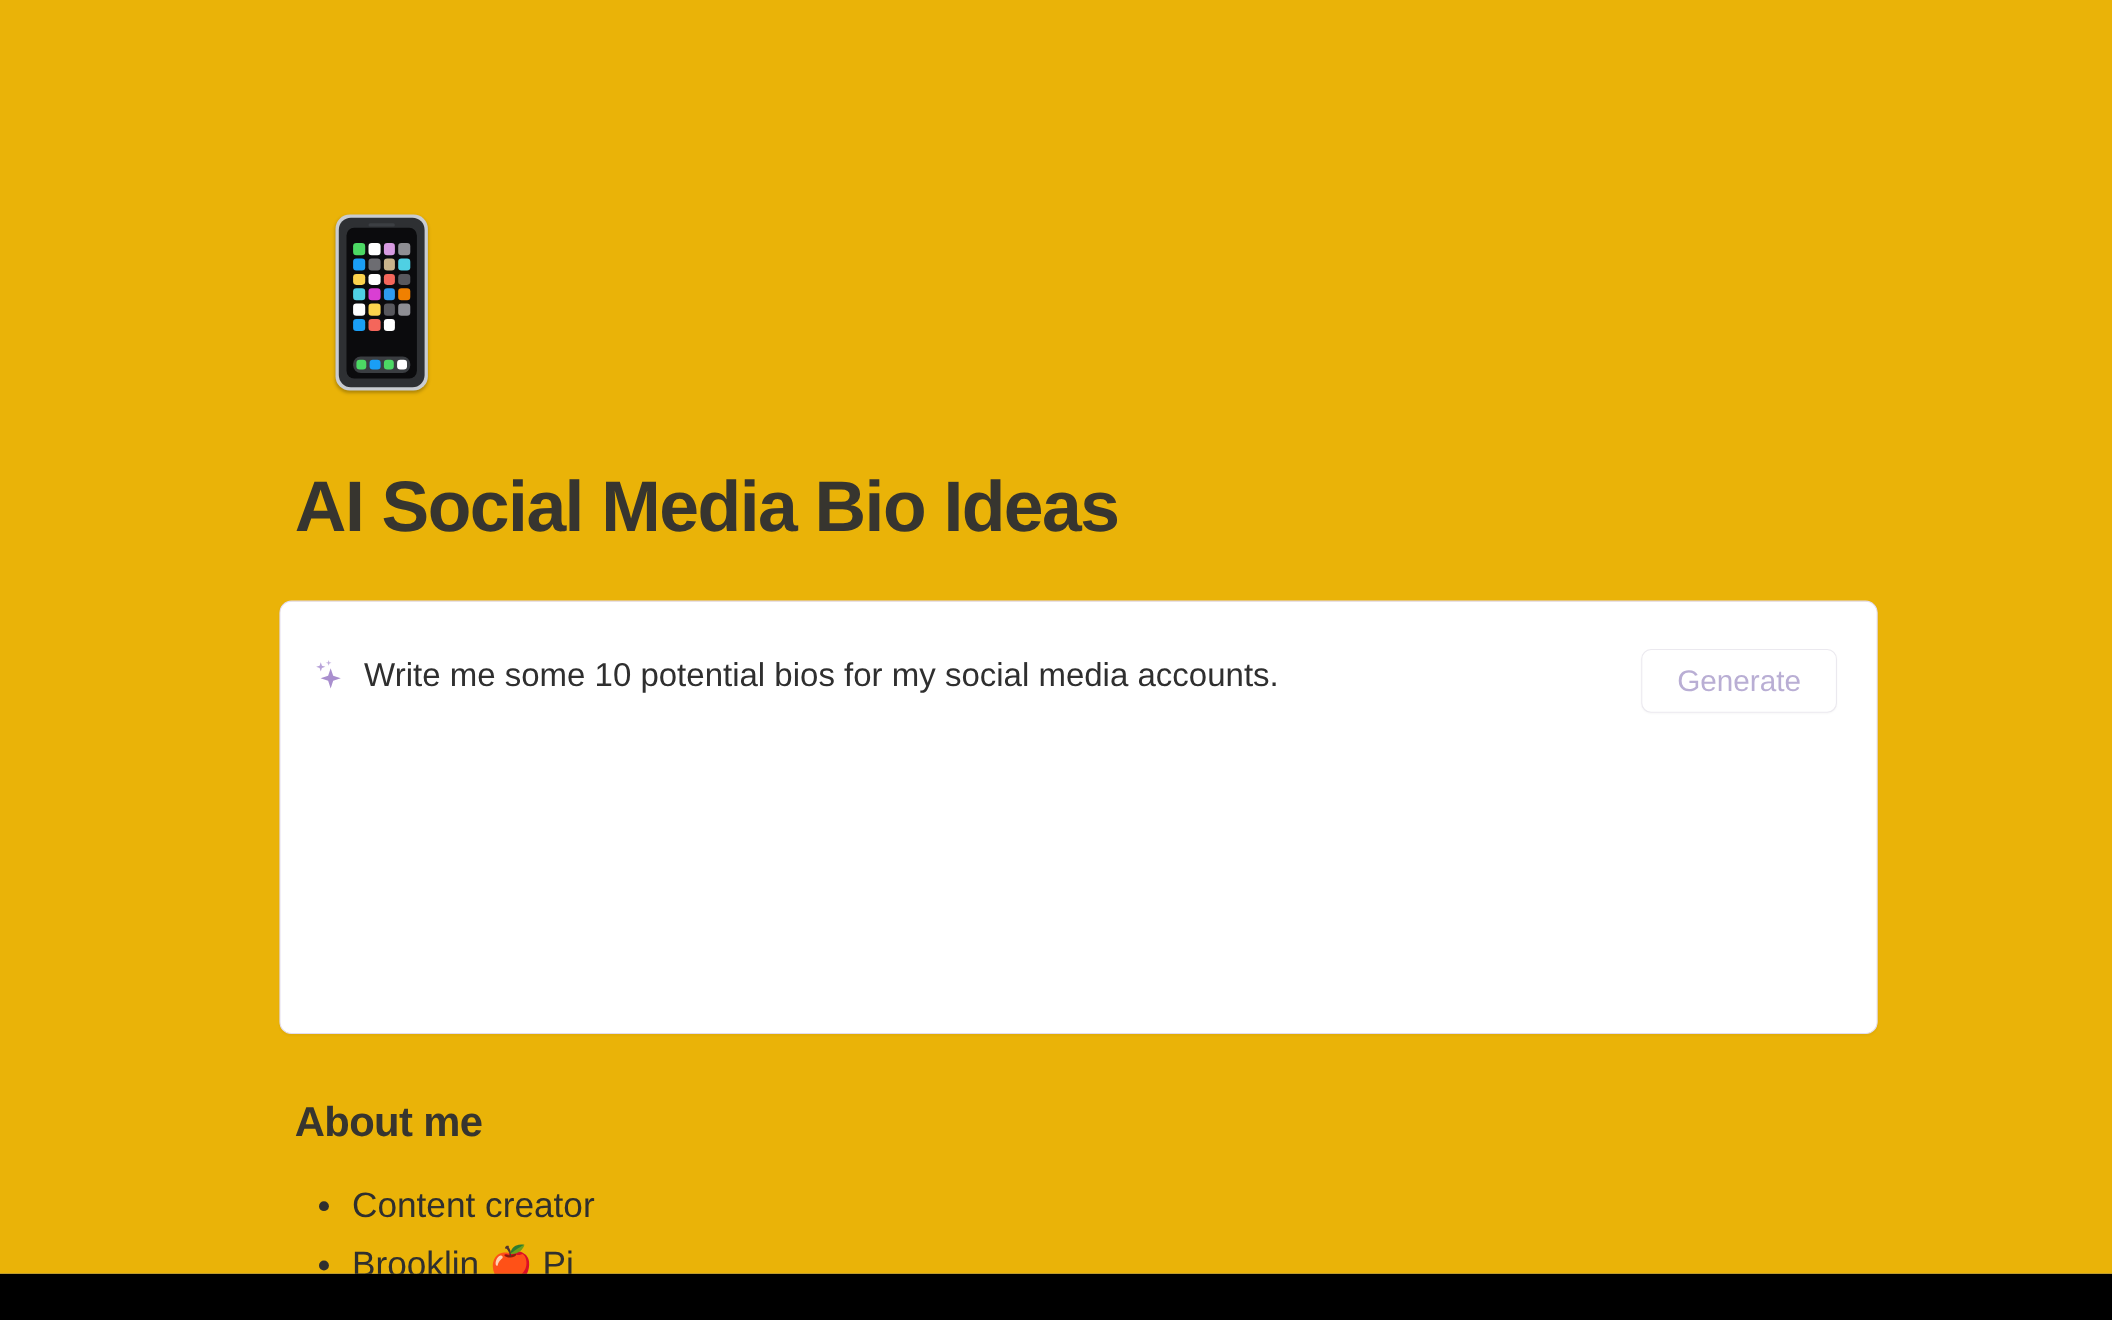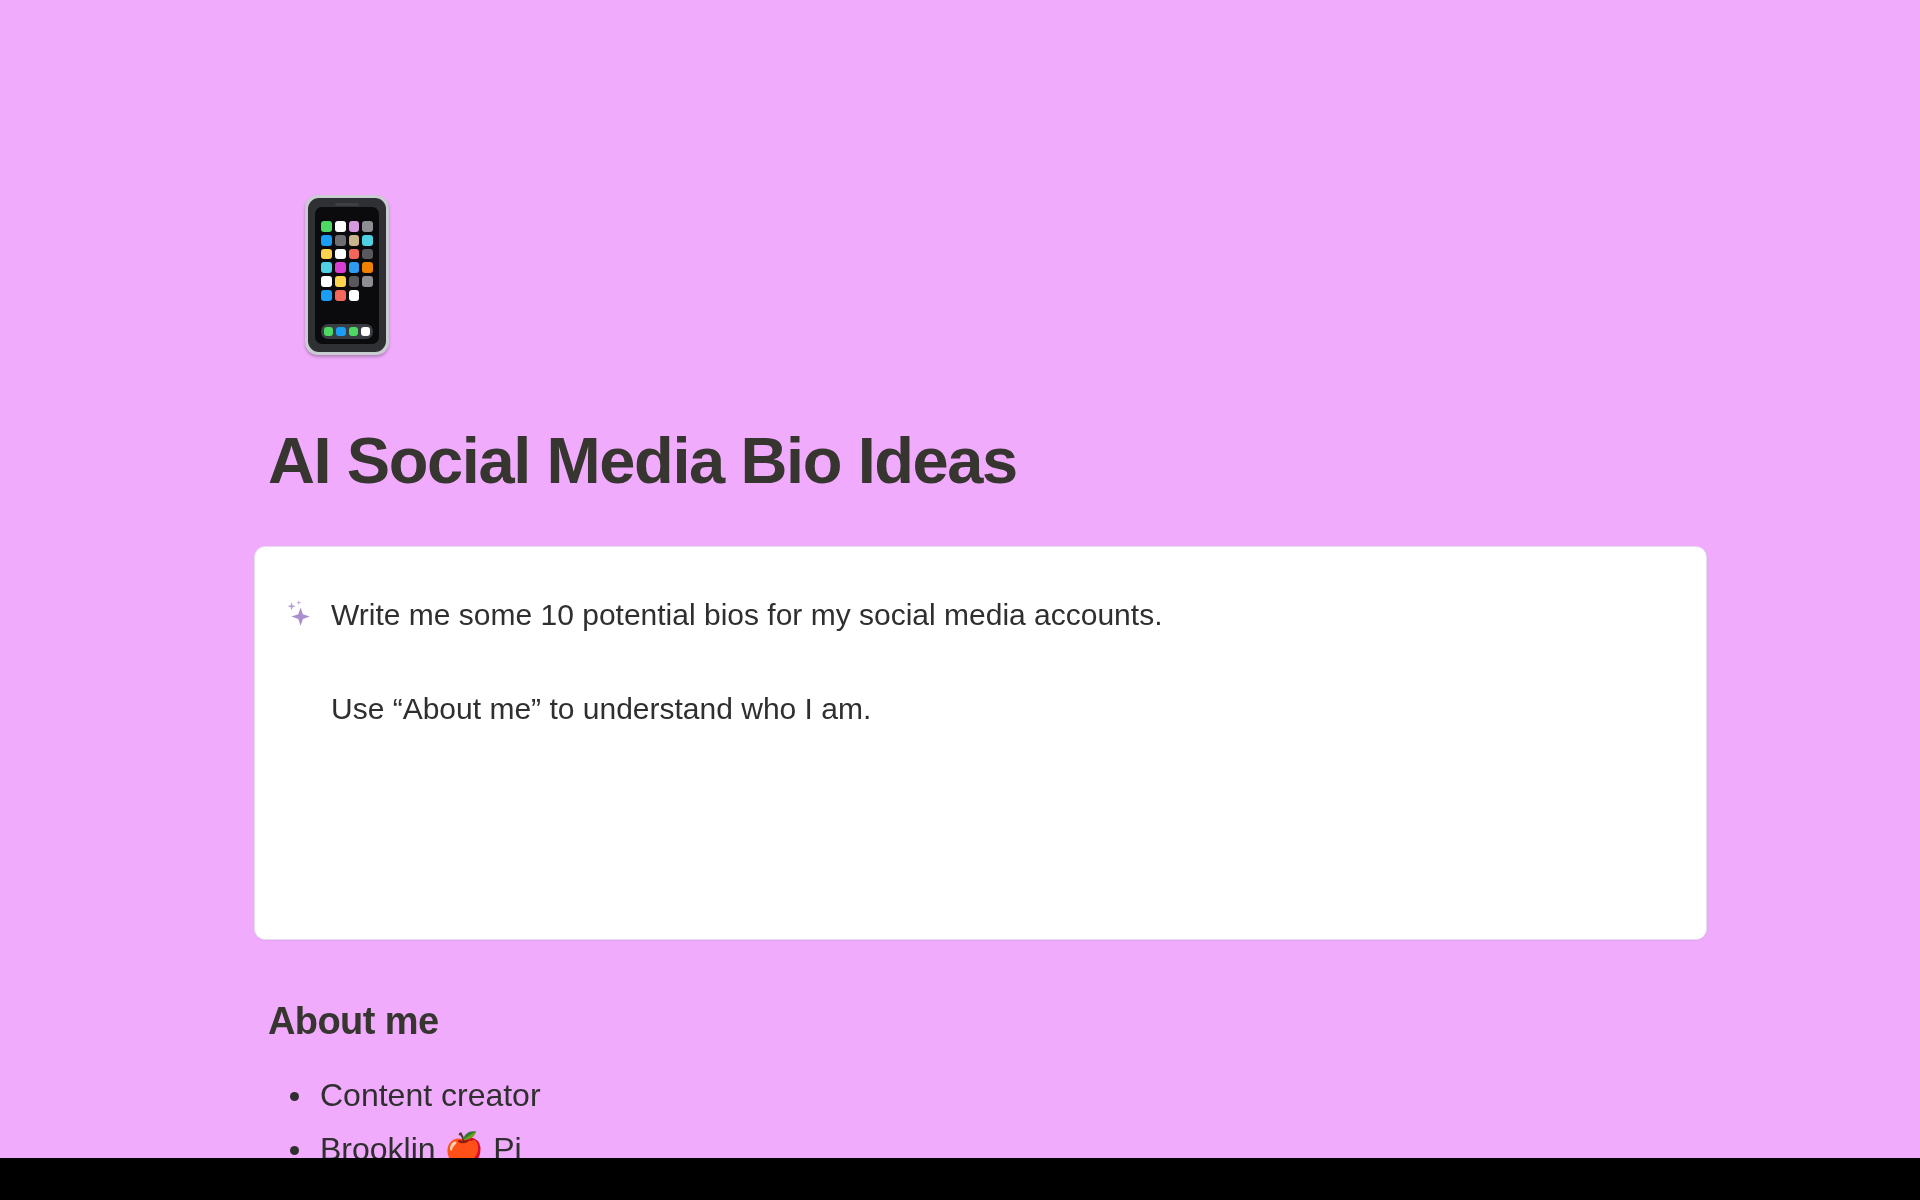--- a/index.html
+++ b/index.html
@@ -24,21 +24,21 @@
     overflow: hidden;
   }
 
   
   #viewport {
     position: absolute;
     left: 0; top: 0;
     width: 1920px;
     height: 1158px;
     overflow: hidden;
-    background: #f0abfc;
+    background: #eab308;
   }
 
   #content {
     position: absolute;
     left: 268px;
     top: 0;
     width: 1440px;
   }
 
   
@@ -299,23 +299,23 @@
           <span class="sparkle-icon">
             <svg viewBox="0 0 34 34" xmlns="http://www.w3.org/2000/svg">
               <path d="M19.6 10.4 L21.9 17.3 L28.8 19.6 L21.9 21.9 L19.6 28.8 L17.3 21.9 L10.4 19.6 L17.3 17.3 Z" fill="#a98fce"></path>
               <path d="M10.6 5.0 L11.65 8.15 L14.8 9.2 L11.65 10.25 L10.6 13.4 L9.55 10.25 L6.4 9.2 L9.55 8.15 Z" fill="#b8a3d9"></path>
               <path d="M17.8 3.0 L18.45 4.95 L20.4 5.6 L18.45 6.25 L17.8 8.2 L17.15 6.25 L15.2 5.6 L17.15 4.95 Z" fill="#c2b0de"></path>
             </svg>
           </span>
 
           <div class="prompt-text">Write me some 10 potential bios for my social media accounts.</div>
 
+          <div class="generate-btn">Generate</div>
         </div>
 
-        <div class="prompt-line">Use “About me” to understand who I am.</div>
 
       </div>
 
       <h2 class="section-heading">About me</h2>
 
       <ul class="bullet-list">
         <li>Content creator</li>
         <li>Brooklin 🍎 Pi</li>
       </ul>
 

